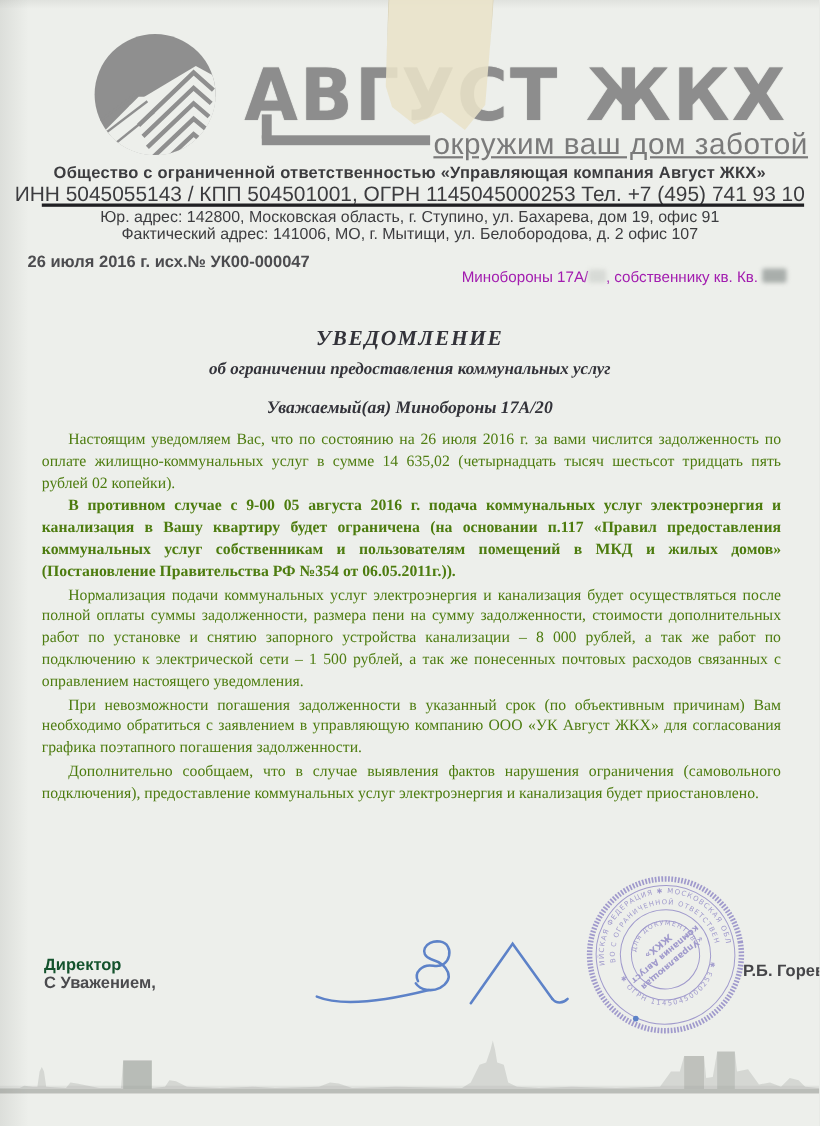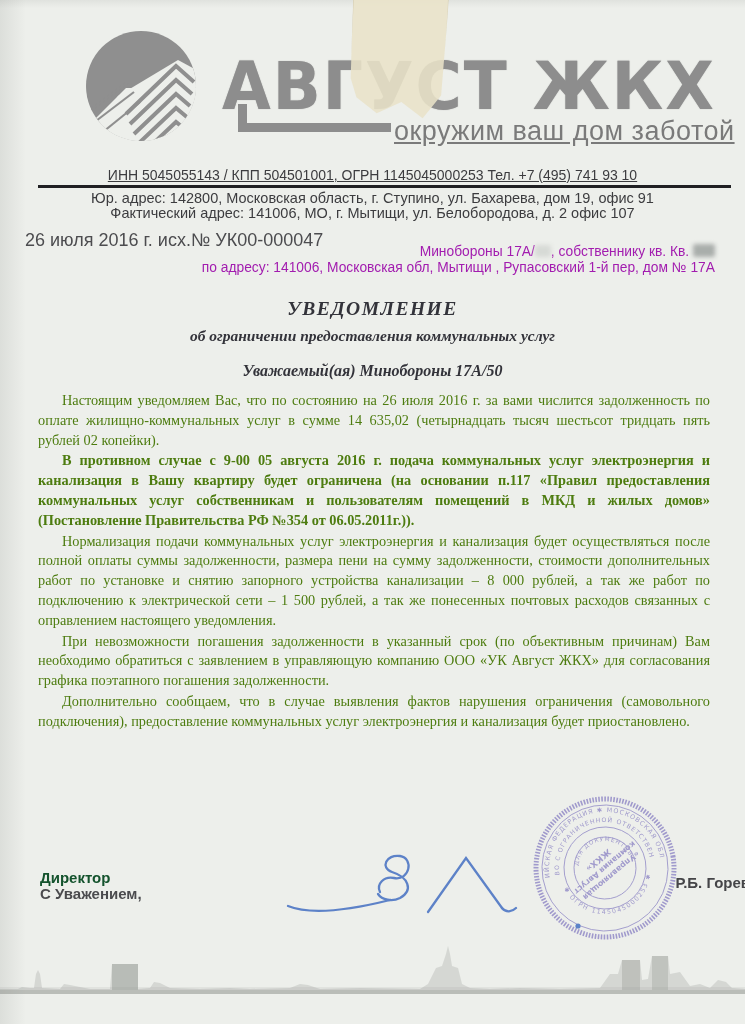--- a/index.html
+++ b/index.html
@@ -21,26 +21,26 @@
   .tagline{position:absolute;left:394px;top:116px;z-index:1;
         font-size:27px;color:#7a7a7a;letter-spacing:.5px;text-decoration:underline;}
   .tape{position:absolute;left:350px;top:-6px;width:94px;height:124px;z-index:3;
         background:rgba(233,227,200,.88);transform:rotate(3deg);
         border-left:1px solid rgba(120,110,80,.15);border-right:1px solid rgba(120,110,80,.12);
         clip-path:polygon(0 0,100% 0,97% 80%,79% 99%,56% 87%,31% 97%,9% 85%,2% 70%);}
 
   
   .center-line{position:absolute;left:0;width:100%;text-align:center;color:#3c3c3f;}
   .company{top:149px;font-size:15px;font-weight:bold;letter-spacing:.2px;}
-  .requisites{top:167px;font-size:14px;text-decoration:underline;}
+  .requisites{top:167px;font-size:19px;}
   .rule{position:absolute;left:38px;right:14px;top:185px;height:3px;background:#202023;}
   .legal{top:190px;font-size:14.5px;}
   .actual{top:205px;font-size:14.5px;}
 
-  .date-ref{position:absolute;left:25px;top:230px;font-size:18px;color:#4c4c4f;}
+  .date-ref{position:absolute;left:25px;top:230px;font-size:15px;color:#4c4c4f;font-weight:bold;}
   .addressee{position:absolute;right:30px;top:244px;text-align:right;font-size:13.8px;
         color:#a21caf;line-height:16px;}
   .redact{display:inline-block;vertical-align:-1px;border-radius:2px;}
   .redact.light{width:16px;height:12px;background:#d7dad6;filter:blur(2px);}
   .redact.dark{width:22px;height:13px;background:#a9aeab;filter:blur(2px);}
 
   
   .doc-title,.doc-subtitle,.salutation{position:absolute;left:0;width:100%;text-align:center;
         font-family:"Liberation Serif",serif;font-weight:bold;color:#33333a;font-style:italic;}
   .doc-title{top:298px;font-size:19.5px;letter-spacing:1.5px;}
@@ -93,34 +93,34 @@
     </g>
   </svg>
 
   <div class="brand">АВГУСТ ЖКХ</div>
   <div class="brand-bar"></div>
   <div class="brand-bar-stub"></div>
   <div class="tagline">окружим ваш дом заботой</div>
 
   <div class="tape"></div>
 
+  <div class="center-line company">Общество с ограниченной ответственностью «Управляющая компания Август ЖКХ»</div>
   <div class="center-line requisites">ИНН 5045055143 / КПП 504501001, ОГРН 1145045000253 Тел. +7 (495) 741 93 10</div>
   <div class="rule"></div>
   <div class="center-line legal">Юр. адрес: 142800, Московская область, г. Ступино, ул. Бахарева, дом 19, офис 91</div>
   <div class="center-line actual">Фактический адрес: 141006, МО, г. Мытищи, ул. Белобородова, д. 2 офис 107</div>
 
   <div class="date-ref">26 июля 2016 г.  исх.№ УК00-000047</div>
   <div class="addressee">
     <div><span>Минобороны  17А/</span><span class="redact light"></span><span>, собственнику кв. Кв.</span> <span class="redact dark"></span></div>
-    <div>по адресу: 141006, Московская обл, Мытищи , Рупасовский 1-й пер, дом № 17А</div>
   </div>
 
   <div class="doc-title">УВЕДОМЛЕНИЕ</div>
   <div class="doc-subtitle">об ограничении предоставления коммунальных услуг</div>
-  <div class="salutation">Уважаемый(ая) Минобороны 17А/50</div>
+  <div class="salutation">Уважаемый(ая) Минобороны 17А/20</div>
 
   <div class="body-text">
     <p>Настоящим уведомляем Вас, что по состоянию на 26 июля 2016 г. за вами числится задолженность по оплате жилищно-коммунальных услуг в сумме 14 635,02 (четырнадцать тысяч шестьсот тридцать пять рублей 02 копейки).</p>
     <p class="bold">В противном случае с 9-00 05 августа 2016 г. подача коммунальных услуг электроэнергия и канализация в Вашу квартиру будет ограничена (на основании п.117 «Правил предоставления коммунальных услуг собственникам и пользователям помещений в МКД и жилых домов» (Постановление Правительства РФ №354 от 06.05.2011г.)).</p>
     <p>Нормализация подачи коммунальных услуг электроэнергия и канализация будет осуществляться после полной оплаты суммы задолженности, размера пени на сумму задолженности, стоимости дополнительных работ по установке и снятию запорного устройства канализации – 8 000 рублей, а так же работ по подключению к электрической сети – 1 500 рублей, а так же понесенных почтовых расходов связанных с оправлением настоящего уведомления.</p>
     <p>При невозможности погашения задолженности в указанный срок (по объективным причинам) Вам необходимо обратиться с заявлением в управляющую компанию ООО «УК Август ЖКХ» для согласования графика поэтапного погашения задолженности.</p>
     <p>Дополнительно сообщаем, что в случае выявления фактов нарушения ограничения (самовольного подключения), предоставление коммунальных услуг электроэнергия и канализация будет приостановлено.</p>
   </div>
 
   <div class="closing">С Уважением,</div>

